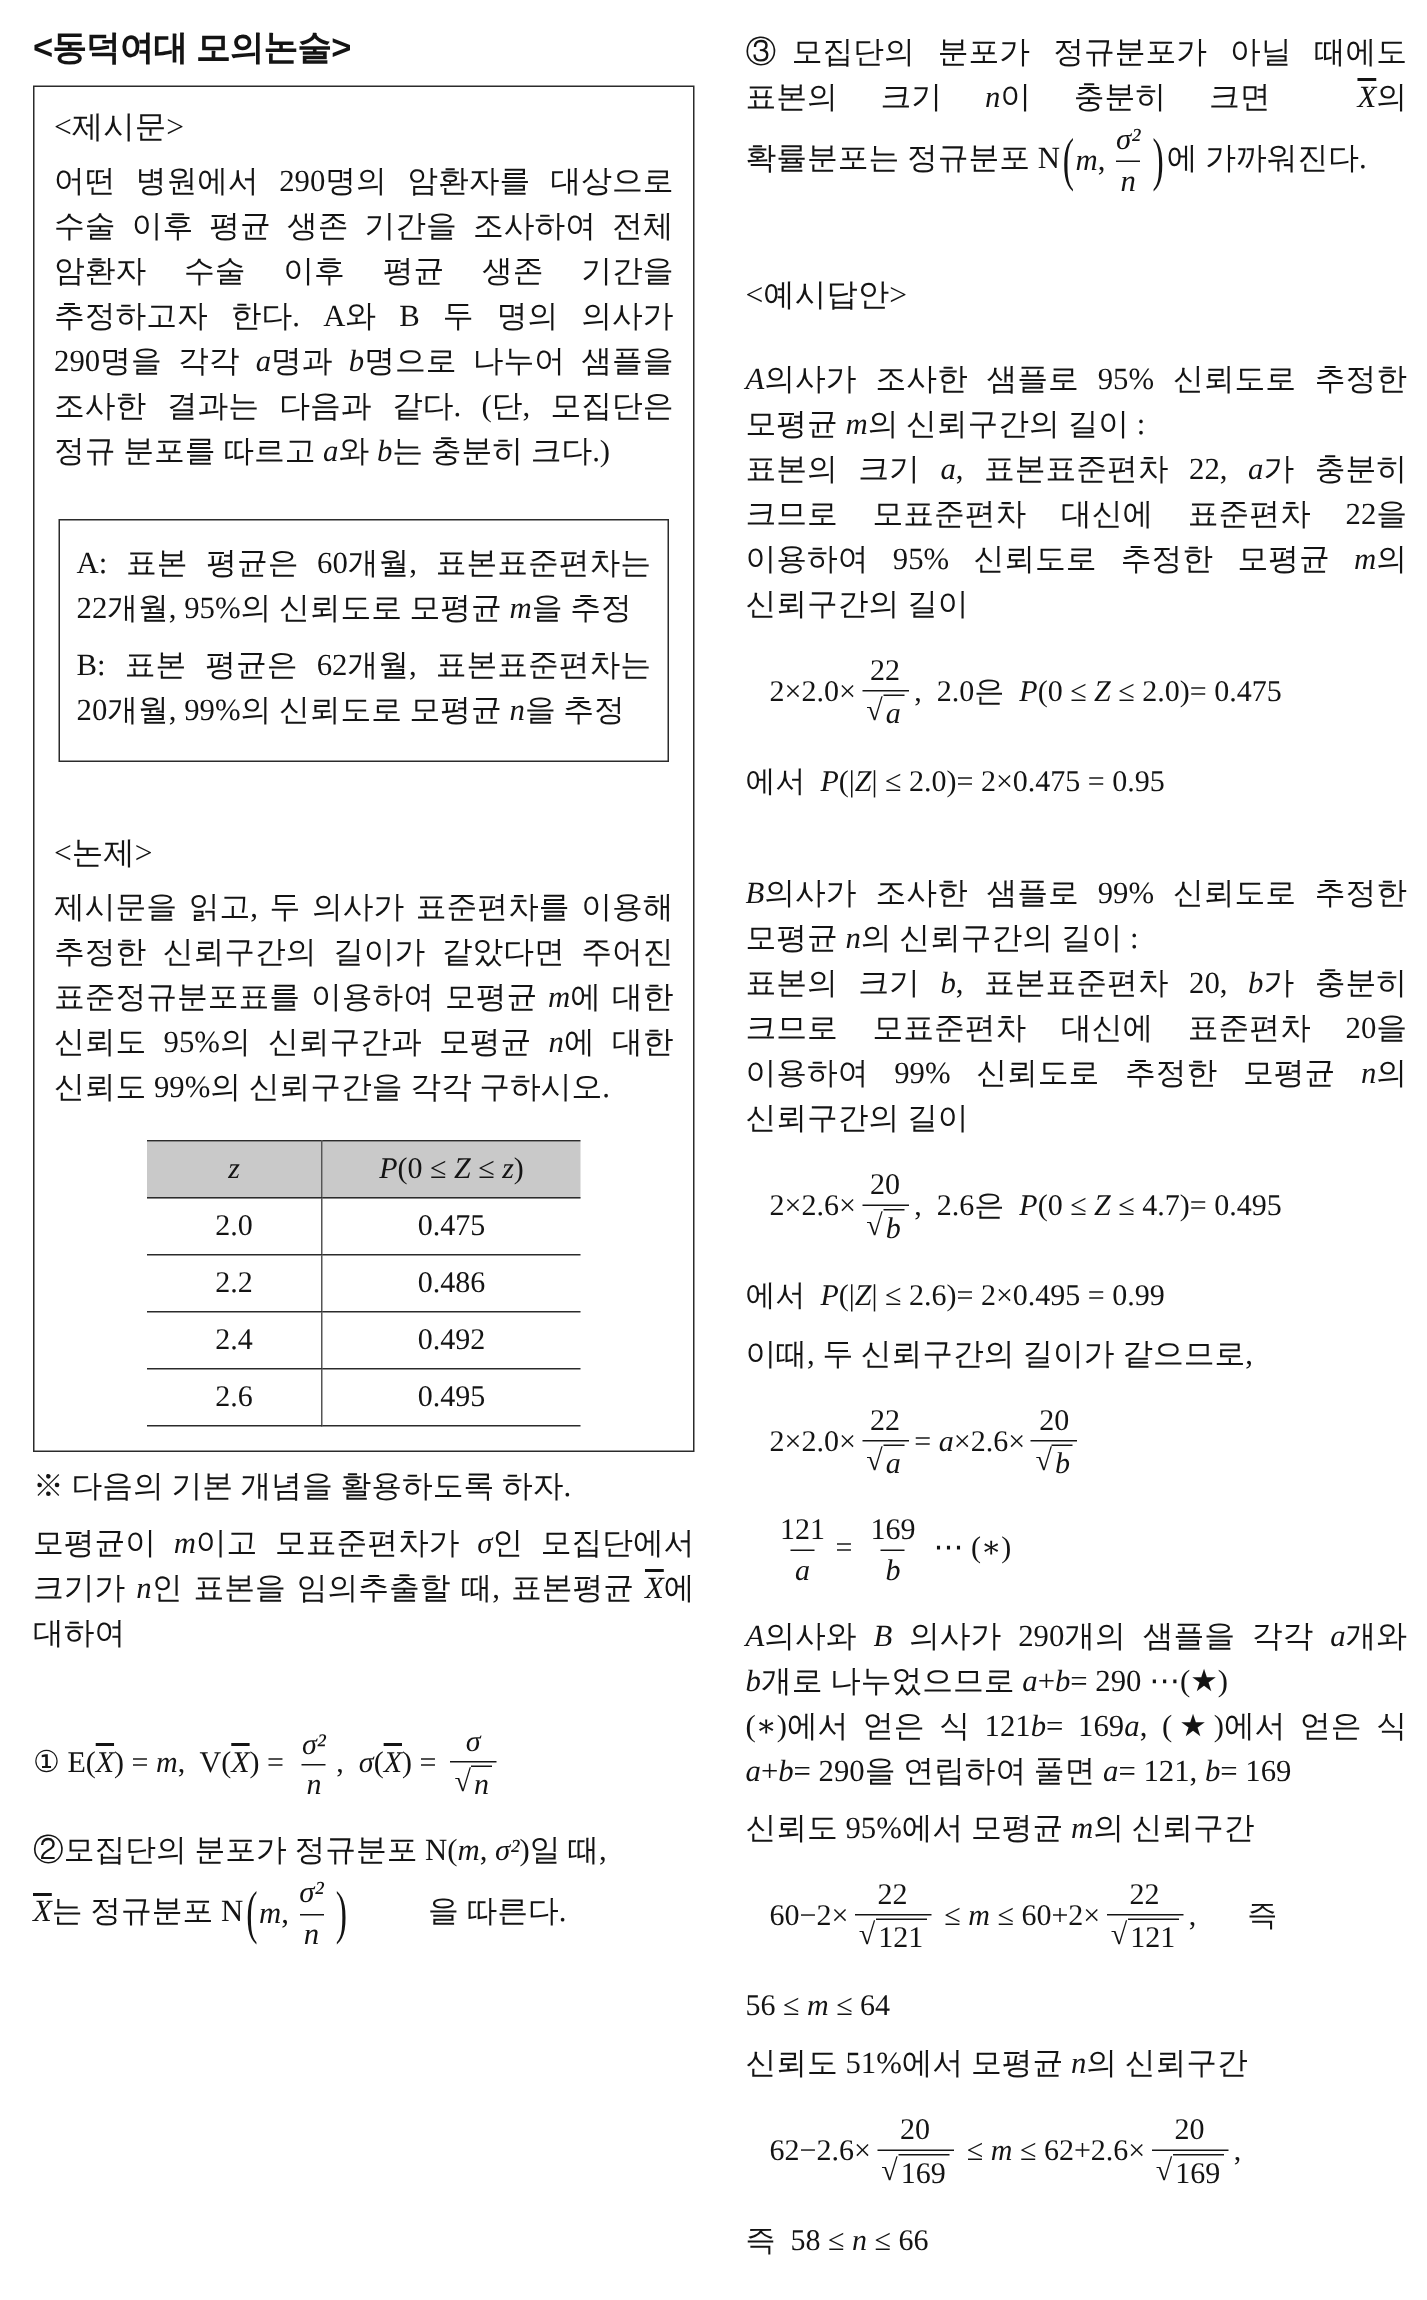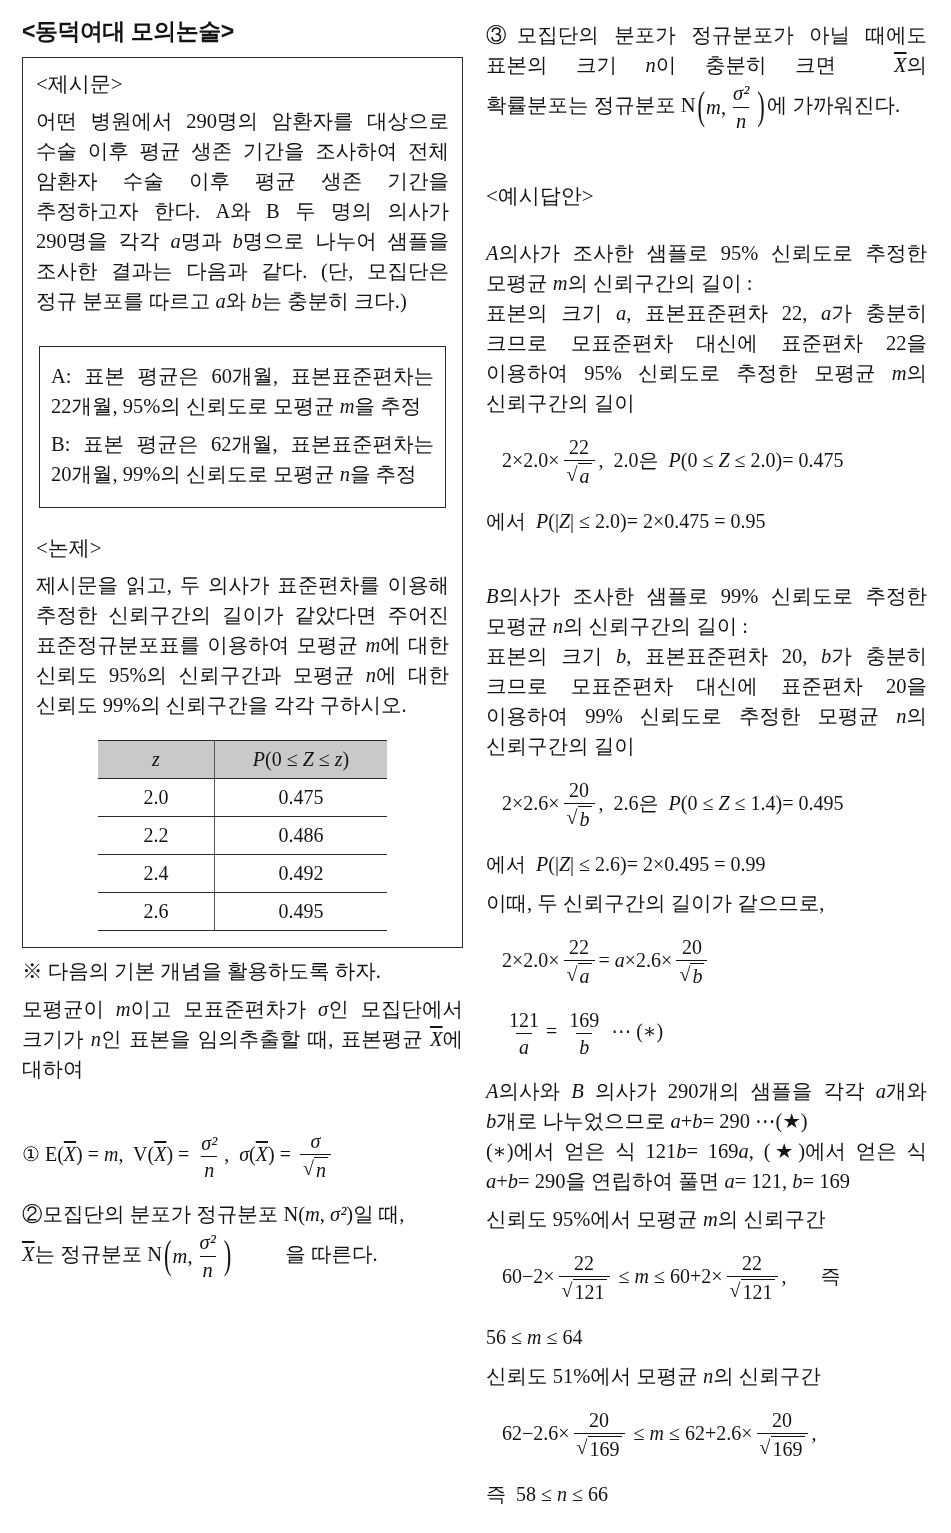--- a/index.html
+++ b/index.html
@@ -1,34 +1,34 @@
 <!DOCTYPE html>
 <html><head>
 <meta charset="utf-8">
 <style>
   html,body{margin:0;padding:0;}
   body{
     width:951px;height:1533px;overflow:hidden;background:#ffffff;color:#141414;
     font-family:"Liberation Serif","DejaVu Serif",serif;
   }
-  .page{display:flex;gap:23px;padding:12px 20px 0 22px;box-sizing:border-box;}
+  .page{display:flex;gap:34px;padding:12px 20px 0 22px;box-sizing:border-box;}
   .col{width:441px;flex:0 0 441px;}
 
   .doc-title{
     font-family:"Liberation Sans","DejaVu Sans",sans-serif;
     font-weight:bold;font-size:23px;margin:4px 0 10px;letter-spacing:-0.5px;
   }
   .analysis-heading{margin:46px 0 0;font-size:22px;}
 
   .box{border:1.6px solid #2b2b2b;}
   .passage-box{padding:8px 13px 10px;}
   .case-box{margin:30px 3px 14px;padding:6px 11px 10px;}
 
   .sub-heading{font-size:21px;margin:4px 0 6px;}
-  .topic{margin-top:26px;}
+  .topic{margin-top:46px;}
   .answer-heading{margin:48px 0 28px;}
 
   p.body{
     font-size:20.5px;line-height:30px;text-align:justify;text-justify:inter-word;
     word-break:keep-all;margin:8px 0;
   }
   .case-a{margin:4px 0 32px;}
   .case-b{margin:0 0 4px;}
   .note{margin:42px 0 0;}
   .concept-intro{margin:40px 0 0;}
@@ -152,21 +152,21 @@
           <span class="par">)</span>
         </span><span class="t">에 가까워진다.</span></p>
 
     <div class="sub-heading answer-heading">&lt;예시답안&gt;</div>
 
     <p class="body"><span class="v">A</span><span class="t">의사가 조사한 샘플로 95% 신뢰도로 추정한 모평균 </span><span class="v">m</span><span class="t">의 신뢰구간의 길이 :</span><br><span class="t">표본의 크기 </span><span class="v">a</span><span class="t">, 표본표준편차 22, </span><span class="v">a</span><span class="t">가 충분히 크므로 모표준편차 대신에 표준편차 22을 이용하여 95% 신뢰도로 추정한 모평균 </span><span class="v">m</span><span class="t">의 신뢰구간의 길이</span></p>
     <div class="formula"><span class="t">2×2.0×</span><span class="fr"><span class="fn">22</span><span class="fd"><span class="sq"><span class="rad">√</span><span class="sqa v">a</span></span></span></span><span class="t">,  2.0은  </span><span class="v">P</span><span class="t">(0 ≤ </span><span class="v">Z</span><span class="t"> ≤ 2.0)= 0.475</span></div>
     <div class="formula slim"><span class="t">에서  </span><span class="v">P</span><span class="t">(|</span><span class="v">Z</span><span class="t">| ≤ 2.0)= 2×0.475 = 0.95</span></div>
 
     <p class="body" style="margin-top:46px;"><span class="v">B</span><span class="t">의사가 조사한 샘플로 99% 신뢰도로 추정한 모평균 </span><span class="v">n</span><span class="t">의 신뢰구간의 길이 :</span><br><span class="t">표본의 크기 </span><span class="v">b</span><span class="t">, 표본표준편차 20, </span><span class="v">b</span><span class="t">가 충분히 크므로 모표준편차 대신에 표준편차 20을 이용하여 99% 신뢰도로 추정한 모평균 </span><span class="v">n</span><span class="t">의 신뢰구간의 길이</span></p>
-    <div class="formula"><span class="t">2×2.6×</span><span class="fr"><span class="fn">20</span><span class="fd"><span class="sq"><span class="rad">√</span><span class="sqa v">b</span></span></span></span><span class="t">,  2.6은  </span><span class="v">P</span><span class="t">(0 ≤ </span><span class="v">Z</span><span class="t"> ≤ 1.4)= 0.495</span></div>
+    <div class="formula"><span class="t">2×2.6×</span><span class="fr"><span class="fn">20</span><span class="fd"><span class="sq"><span class="rad">√</span><span class="sqa v">b</span></span></span></span><span class="t">,  2.6은  </span><span class="v">P</span><span class="t">(0 ≤ </span><span class="v">Z</span><span class="t"> ≤ 4.7)= 0.495</span></div>
     <div class="formula slim"><span class="t">에서  </span><span class="v">P</span><span class="t">(|</span><span class="v">Z</span><span class="t">| ≤ 2.6)= 2×0.495 = 0.99</span></div>
 
     <p class="body" style="margin:8px 0 0;"><span class="t">이때,   두   신뢰구간의   길이가   같으므로,</span></p>
     <div class="formula"><span class="t">2×2.0×</span><span class="fr"><span class="fn">22</span><span class="fd"><span class="sq"><span class="rad">√</span><span class="sqa v">a</span></span></span></span><span class="t">= </span><span class="v">a</span><span class="t">×2.6×</span><span class="fr"><span class="fn">20</span><span class="fd"><span class="sq"><span class="rad">√</span><span class="sqa v">b</span></span></span></span></div>
     <div class="formula"><span class="fr"><span class="fn">121</span><span class="fd v">a</span></span><span class="t">= </span><span class="fr"><span class="fn">169</span><span class="fd v">b</span></span><span class="t"> ⋯ (∗)</span></div>
 
     <p class="body solve"><span class="v">A</span><span class="t">의사와 </span><span class="v">B</span><span class="t"> 의사가 290개의 샘플을 각각 </span><span class="v">a</span><span class="t">개와 </span><span class="v">b</span><span class="t">개로 나누었으므로 </span><span class="v">a</span><span class="t">+</span><span class="v">b</span><span class="t">= 290  ⋯(★)</span><br><span class="t">(∗)에서 얻은 식 121</span><span class="v">b</span><span class="t">= 169</span><span class="v">a</span><span class="t">, (★)에서 얻은 식  </span><span class="v">a</span><span class="t">+</span><span class="v">b</span><span class="t">= 290을 연립하여 풀면  </span><span class="v">a</span><span class="t">= 121, </span><span class="v">b</span><span class="t">= 169</span></p>
 
     <p class="body ci-title"><span class="t">신뢰도 95%에서 모평균 </span><span class="v">m</span><span class="t">의 신뢰구간</span></p>
     <div class="formula"><span class="t">60−2×</span><span class="fr"><span class="fn">22</span><span class="fd"><span class="sq"><span class="rad">√</span><span class="sqa">121</span></span></span></span><span class="t"> ≤ </span><span class="v">m</span><span class="t"> ≤ 60+2×</span><span class="fr"><span class="fn">22</span><span class="fd"><span class="sq"><span class="rad">√</span><span class="sqa">121</span></span></span></span><span class="t">,</span><span class="gap" style="width: 34px;"></span><span class="t">즉</span></div>

